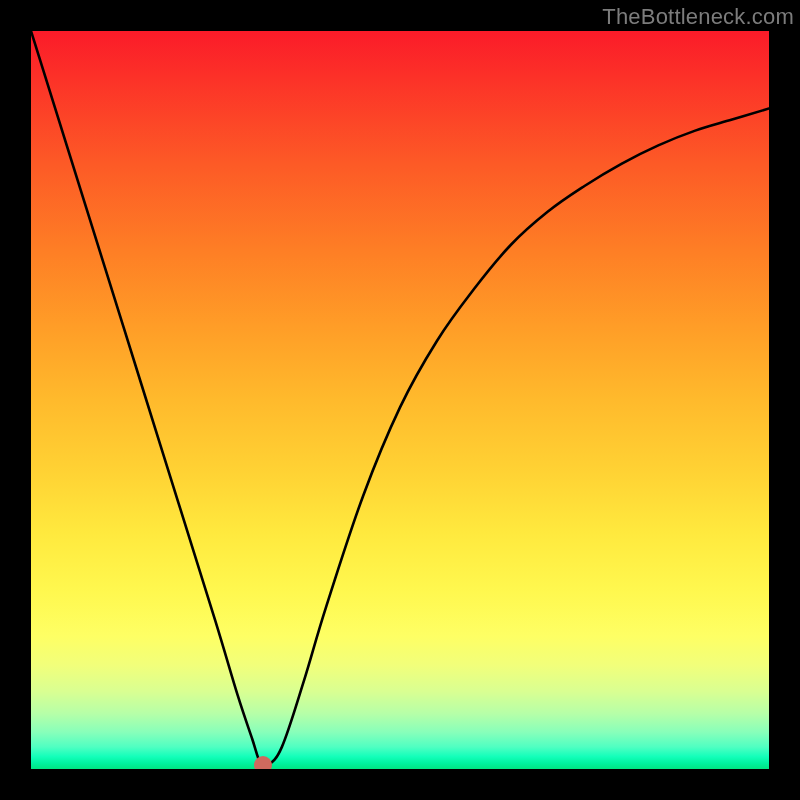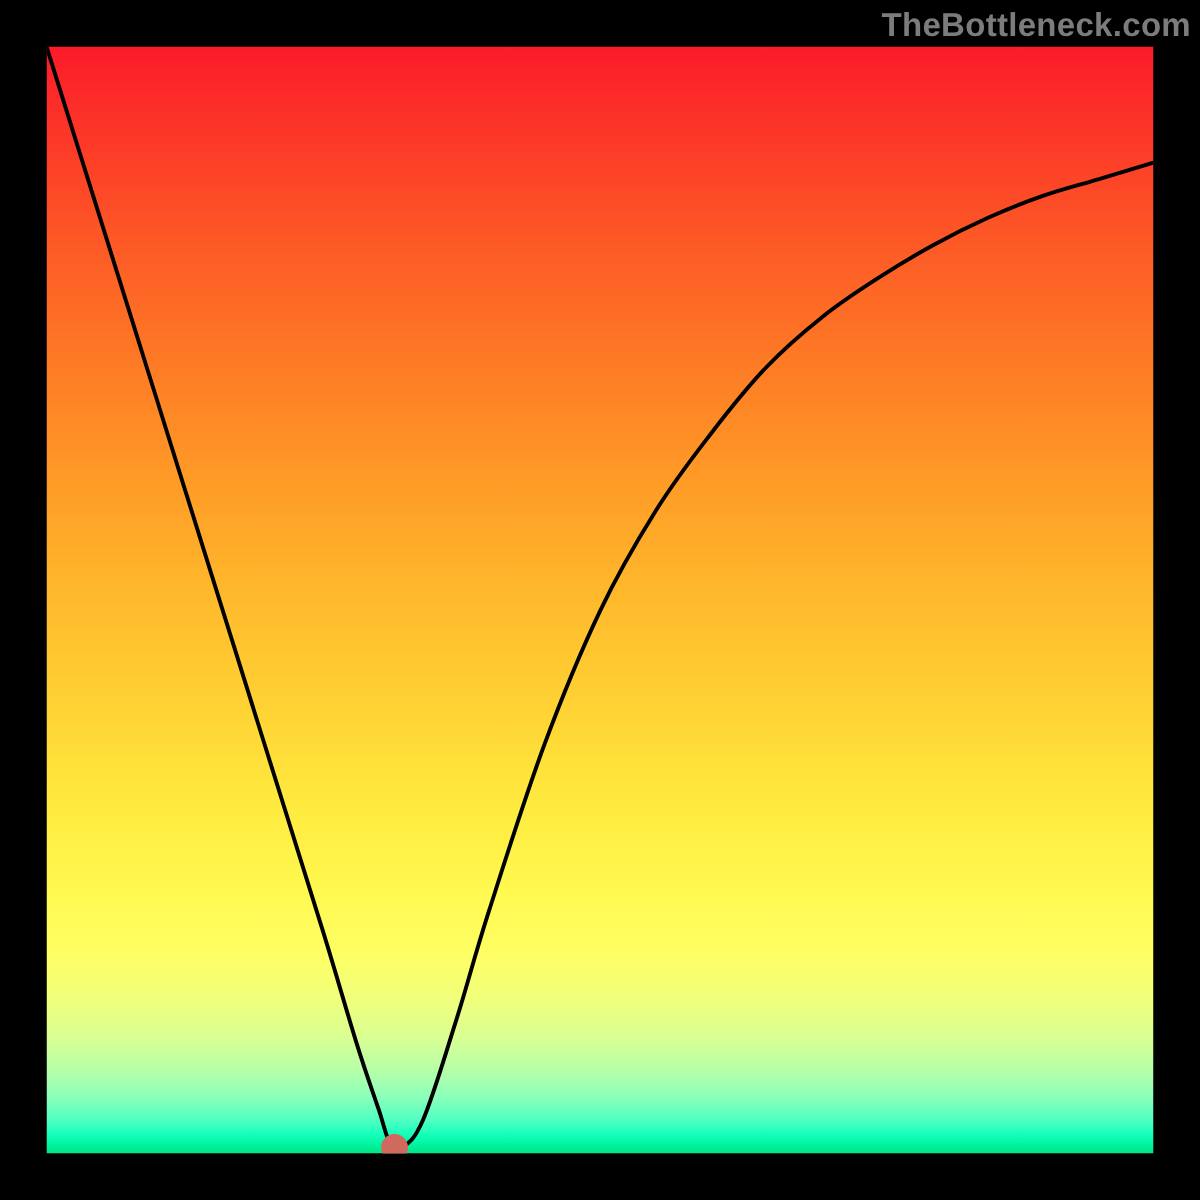--- a/index.html
+++ b/index.html
@@ -59,21 +59,21 @@
     background: #d06a5e;
     transform: translate(-50%, -50%);
     z-index: 3;
   }
   .watermark {
     position: absolute;
     top: 4px;
     right: 6px;
     color: #7c7c7c;
     font-size: 22px;
-    font-weight: 700;
+    font-weight: 400;
     letter-spacing: 0.2px;
     z-index: 5;
   }
 </style>
 </head>
 <body>
 
 <div class="watermark">TheBottleneck.com</div>
 
 <div class="frame">

